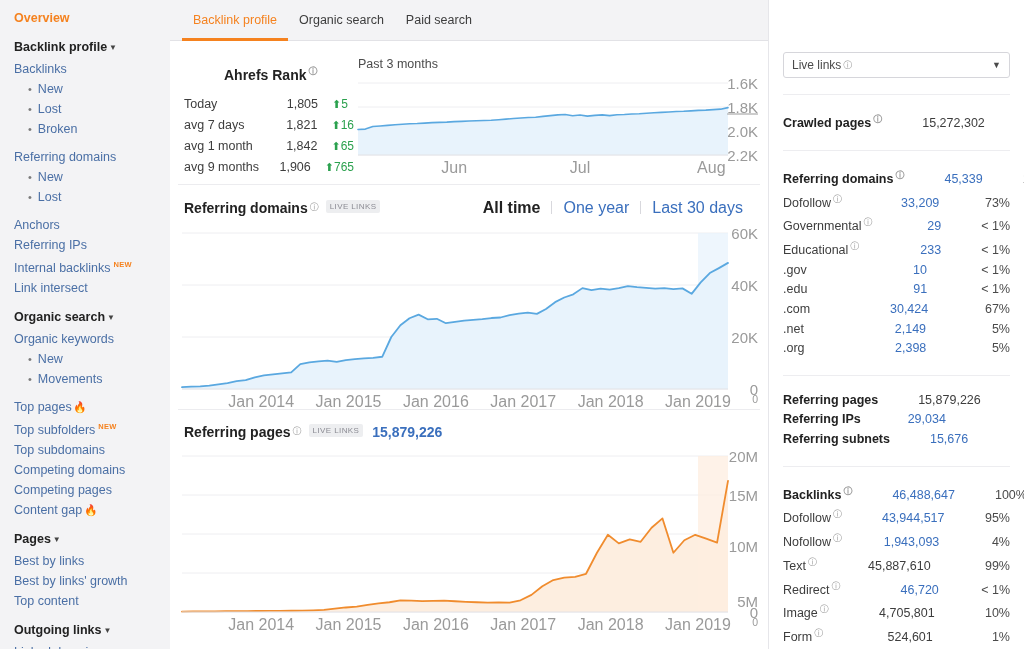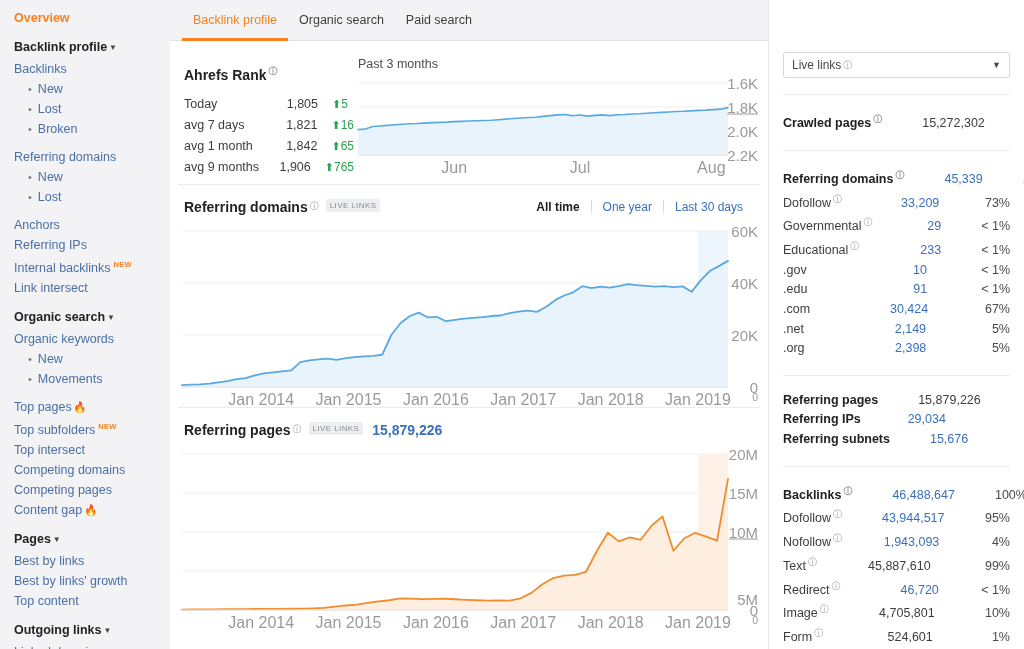--- a/index.html
+++ b/index.html
@@ -107,21 +107,21 @@
     letter-spacing: .4px;
     color: #8b8b93;
     background: #edeef0;
     border-radius: 2px;
     padding: 2px 4px;
     margin-left: 7px;
     position: relative;
     top: -1px;
   }
   .sec-value { font-size: 14px; font-weight: bold; color: #3a6fbd; margin-left: 9px; cursor: pointer; }
-  .sec-filters { margin-left: auto; display: flex; align-items: center; font-size: 12px; }
+  .sec-filters { margin-left: auto; display: flex; align-items: center; font-size: 16px; }
   .sec-filters .f { padding: 0 11px; color: #3a6fbd; cursor: pointer; }
   .sec-filters .f.active { color: #222; font-weight: bold; cursor: default; }
   .sec-filters .sep { width: 1px; height: 13px; background: #d8d8dd; }
 
   
   .rank-block { display: flex; padding: 0 0 6px 0; }
   .rank-left { width: 176px; padding-left: 6px; padding-top: 12px; }
   .rank-row { display: flex; align-items: baseline; line-height: 21px; font-size: 12.5px; }
   .rank-label { width: 88px; color: #3d3d3d; }
   .rank-num { width: 46px; text-align: right; color: #3d3d3d; }
@@ -206,21 +206,21 @@
         <a class="nav-link"><span>Referring IPs</span></a>
         <a class="nav-link"><span>Internal backlinks</span><span class="badge-new">NEW</span></a>
         <a class="nav-link"><span>Link intersect</span></a>
         <a class="nav-group"><span>Organic search</span><span class="caret">▼</span></a>
         <a class="nav-link"><span>Organic keywords</span></a>
         <a class="nav-sub"><span>New</span></a>
         <a class="nav-sub"><span>Movements</span></a>
         <div class="spacer-sm"></div>
         <a class="nav-link"><span>Top pages</span><span class="flame">🔥</span></a>
         <a class="nav-link"><span>Top subfolders</span><span class="badge-new">NEW</span></a>
-        <a class="nav-link"><span>Top intersect</span></a>
+        <a class="nav-link"><span>Top subdomains</span></a>
         <a class="nav-link"><span>Competing domains</span></a>
         <a class="nav-link"><span>Competing pages</span></a>
         <a class="nav-link"><span>Content gap</span><span class="flame">🔥</span></a>
         <a class="nav-group"><span>Pages</span><span class="caret">▼</span></a>
         <a class="nav-link"><span>Best by links</span></a>
         <a class="nav-link"><span>Best by links' growth</span></a>
         <a class="nav-link"><span>Top content</span></a>
         <a class="nav-group"><span>Outgoing links</span><span class="caret">▼</span></a>
         <a class="nav-link"><span>Linked domains</span></a>
       </div>
@@ -232,21 +232,21 @@
       <div class="tab active">Backlink profile</div>
       <div class="tab">Organic search</div>
       <div class="tab">Paid search</div>
     </div>
 
     <div class="center-body">
 
       <div class="section" style="padding-top:12px;">
         <div class="rank-block">
           <div class="rank-left">
-            <div class="sec-title" style="margin-bottom:11px;">
+            <div class="sec-title" style="margin-bottom:11px;margin-left:40px;">
               <span>Ahrefs Rank</span><i class="info-i">ⓘ</i>
             </div>
             <div class="rank-row">
               <span class="rank-label">Today</span>
               <span class="rank-num">1,805</span>
               <span class="rank-delta"><span class="arr">⬆</span><span>5</span></span>
             </div>
             <div class="rank-row">
               <span class="rank-label">avg 7 days</span>
               <span class="rank-num">1,821</span>
@@ -339,21 +339,21 @@
               <line x1="4" x2="550" y1="88.0" y2="88.0" stroke="#eeeef1" stroke-width="1"></line>
               <line x1="4" x2="550" y1="127.0" y2="127.0" stroke="#eeeef1" stroke-width="1"></line>
               <line x1="4" x2="550" y1="166.0" y2="166.0" stroke="#eeeef1" stroke-width="1"></line>
               <path d="M4.00,165.53L14.92,165.45L25.84,165.38L36.76,165.30L47.68,165.22L58.60,165.14L69.52,165.06L80.44,164.99L91.36,164.91L102.28,164.83L113.20,164.75L124.12,164.67L135.04,164.44L145.96,163.97L156.88,162.72L167.80,161.48L178.72,160.54L189.64,158.98L200.56,157.42L211.48,156.25L222.40,154.30L233.32,154.69L244.24,155.08L255.16,154.92L266.08,154.69L277.00,155.24L287.92,155.86L298.84,156.25L309.76,156.64L320.68,156.41L331.60,156.64L342.52,154.30L353.44,148.84L364.36,140.26L375.28,134.02L386.20,131.68L397.12,130.90L408.04,127.78L418.96,106.72L429.88,88.78L440.80,97.36L451.72,93.46L462.64,95.80L473.56,81.76L484.48,72.40L495.40,106.72L506.32,94.24L517.24,88.78L528.16,92.68L539.08,96.58L550.00,34.96L550.00,166L4,166Z" fill="#fdeee0"></path>
               <rect x="520.0" y="10" width="30.0" height="156" fill="#fdeee0" opacity="0.75"></rect>
               <path d="M4.00,165.53L14.92,165.45L25.84,165.38L36.76,165.30L47.68,165.22L58.60,165.14L69.52,165.06L80.44,164.99L91.36,164.91L102.28,164.83L113.20,164.75L124.12,164.67L135.04,164.44L145.96,163.97L156.88,162.72L167.80,161.48L178.72,160.54L189.64,158.98L200.56,157.42L211.48,156.25L222.40,154.30L233.32,154.69L244.24,155.08L255.16,154.92L266.08,154.69L277.00,155.24L287.92,155.86L298.84,156.25L309.76,156.64L320.68,156.41L331.60,156.64L342.52,154.30L353.44,148.84L364.36,140.26L375.28,134.02L386.20,131.68L397.12,130.90L408.04,127.78L418.96,106.72L429.88,88.78L440.80,97.36L451.72,93.46L462.64,95.80L473.56,81.76L484.48,72.40L495.40,106.72L506.32,94.24L517.24,88.78L528.16,92.68L539.08,96.58L550.00,34.96" fill="none" stroke="#f08c2e" stroke-width="1.8" stroke-linejoin="round" stroke-linecap="round"></path>
               <line x1="4" x2="550" y1="166" y2="166" stroke="#e3e3e7" stroke-width="1"></line>
             </svg>
             <div class="ylab" style="top: 10px;">20M</div>
             <div class="ylab" style="top: 49px;">15M</div>
-            <div class="ylab" style="top: 88px; text-decoration: underline;">10M</div>
+            <div class="ylab" style="top: 100px;">10M</div>
             <div class="ylab" style="top: 127px; margin-top: 28px;">5M</div>
             <div class="ylab" style="top: 166px;">0</div>
             <div class="xlab" style="left: 83.17px; top: 170px;">Jan 2014</div>
             <div class="xlab" style="left: 170.53px; top: 170px;">Jan 2015</div>
             <div class="xlab" style="left: 257.89px; top: 170px;">Jan 2016</div>
             <div class="xlab" style="left: 345.25px; top: 170px;">Jan 2017</div>
             <div class="xlab" style="left: 432.61px; top: 170px;">Jan 2018</div>
             <div class="xlab" style="left: 519.97px; top: 170px;">Jan 2019</div>
             <div class="xlab-zero" style="top: 170px;">0</div>
           </div>

